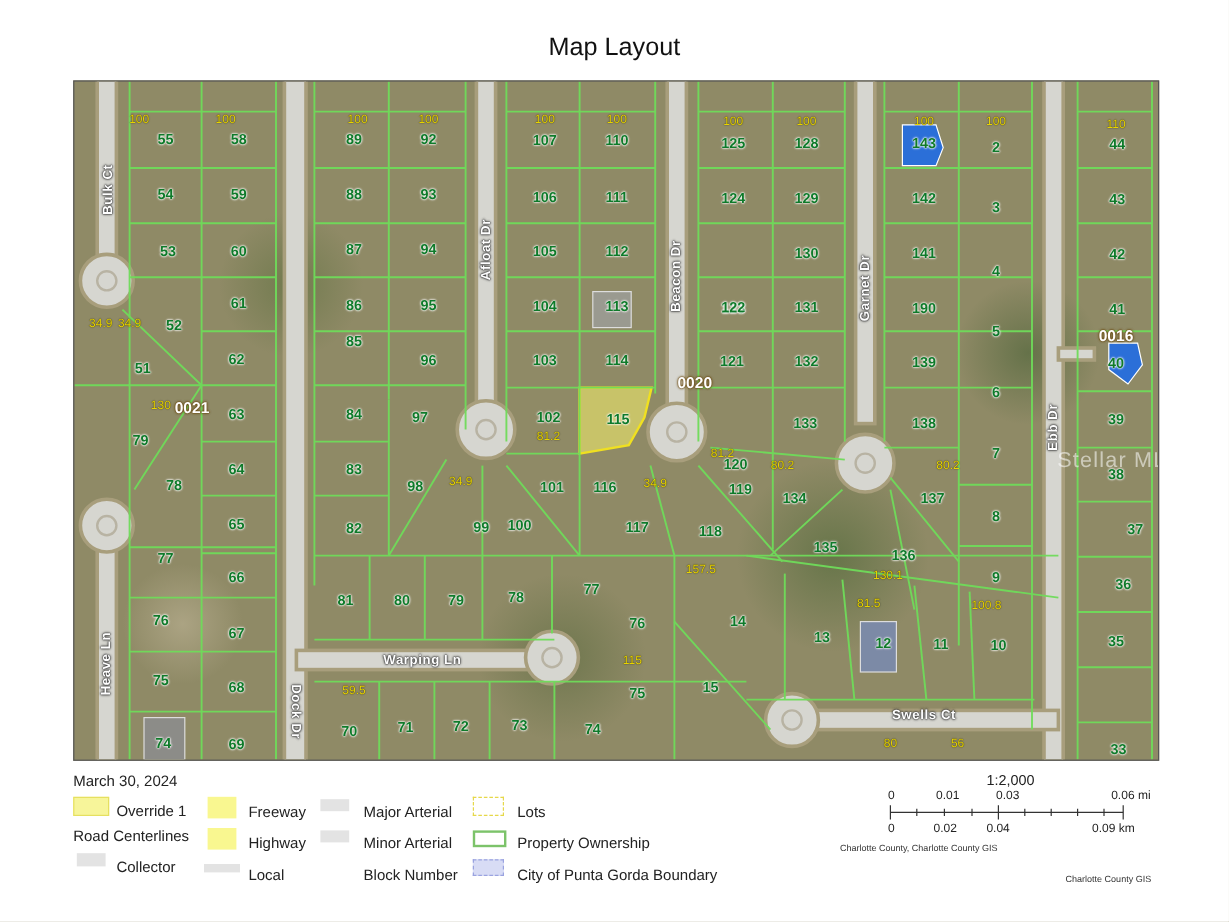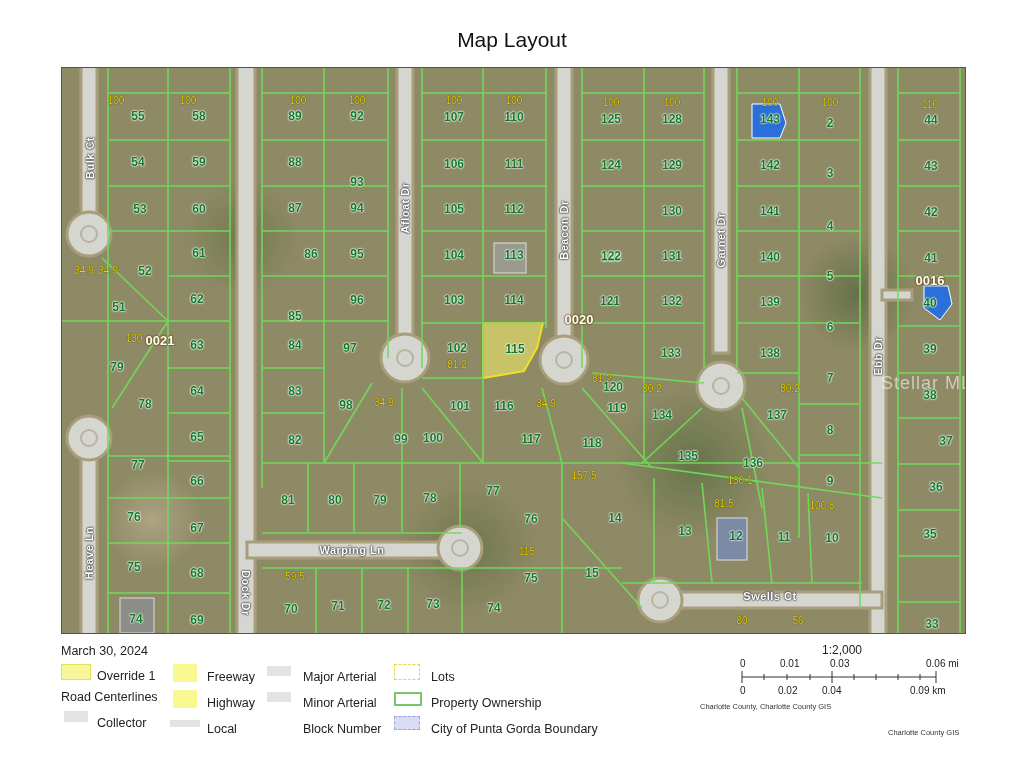--- a/index.html
+++ b/index.html
@@ -200,26 +200,26 @@
       <div class="lot" style="left: 135px; top: 413px;">66</div>
       <div class="lot" style="left: 72px; top: 449px;">76</div>
       <div class="lot" style="left: 135px; top: 460px;">67</div>
       <div class="lot" style="left: 72px; top: 499px;">75</div>
       <div class="lot" style="left: 135px; top: 505px;">68</div>
       <div class="lot" style="left: 74px; top: 551px;">74</div>
       <div class="lot" style="left: 135px; top: 552px;">69</div>
       <div class="lot" style="left: 233px; top: 48px;">89</div>
       <div class="lot" style="left: 295px; top: 48px;">92</div>
       <div class="lot" style="left: 233px; top: 94px;">88</div>
-      <div class="lot" style="left: 295px; top: 94px; margin-top: 20px;">93</div>
+      <div class="lot" style="left: 295px; top: 94px;">93</div>
       <div class="lot" style="left: 233px; top: 140px;">87</div>
       <div class="lot" style="left: 295px; top: 140px;">94</div>
-      <div class="lot" style="left: 249px; top: 186px; text-align: right;">86</div>
+      <div class="lot" style="left: 233px; top: 186px; text-align: right;">86</div>
       <div class="lot" style="left: 295px; top: 186px;">95</div>
-      <div class="lot" style="left: 233px; top: 248px;">85</div>
+      <div class="lot" style="left: 233px; top: 216px;">85</div>
       <div class="lot" style="left: 295px; top: 232px;">96</div>
       <div class="lot" style="left: 233px; top: 277px;">84</div>
       <div class="lot" style="left: 288px; top: 280px;">97</div>
       <div class="lot" style="left: 233px; top: 323px;">83</div>
       <div class="lot" style="left: 284px; top: 337px;">98</div>
       <div class="lot" style="left: 233px; top: 372px;">82</div>
       <div class="lot" style="left: 312px; top: 371px; margin-left: 27px;">99</div>
       <div class="lot" style="left: 371px; top: 370px;">100</div>
       <div class="lot" style="left: 226px; top: 432px;">81</div>
       <div class="lot" style="left: 273px; top: 432px;">80</div>
@@ -269,21 +269,21 @@
       <div class="lot" style="left: 553px; top: 450px;">14</div>
       <div class="lot" style="left: 623px; top: 463px;">13</div>
       <div class="lot" style="left: 674px; top: 468px;">12</div>
       <div class="lot" style="left: 530px; top: 505px;">15</div>
       <div class="lot" style="left: 708px; top: 51px;">143</div>
       <div class="lot" style="left: 768px; top: 55px;">2</div>
       <div class="lot" style="left: 708px; top: 97px;">142</div>
       <div class="lot" style="left: 768px; top: 105px;">3</div>
       <div class="lot" style="left: 708px; top: 143px;">141</div>
       <div class="lot" style="left: 768px; top: 158px;">4</div>
-      <div class="lot" style="left: 708px; top: 189px;">140</div>
+      <div class="lot" style="left: 708px; top: 189px;">190</div>
       <div class="lot" style="left: 768px; top: 208px;">5</div>
       <div class="lot" style="left: 708px; top: 234px;">139</div>
       <div class="lot" style="left: 768px; top: 259px;">6</div>
       <div class="lot" style="left: 708px; top: 285px;">138</div>
       <div class="lot" style="left: 768px; top: 310px;">7</div>
       <div class="lot" style="left: 768px; top: 362px;">8</div>
       <div class="lot" style="left: 768px; top: 413px;">9</div>
       <div class="lot" style="left: 722px; top: 469px;">11</div>
       <div class="lot" style="left: 770px; top: 470px;">10</div>
       <div class="lot" style="left: 869px; top: 52px;">44</div>

